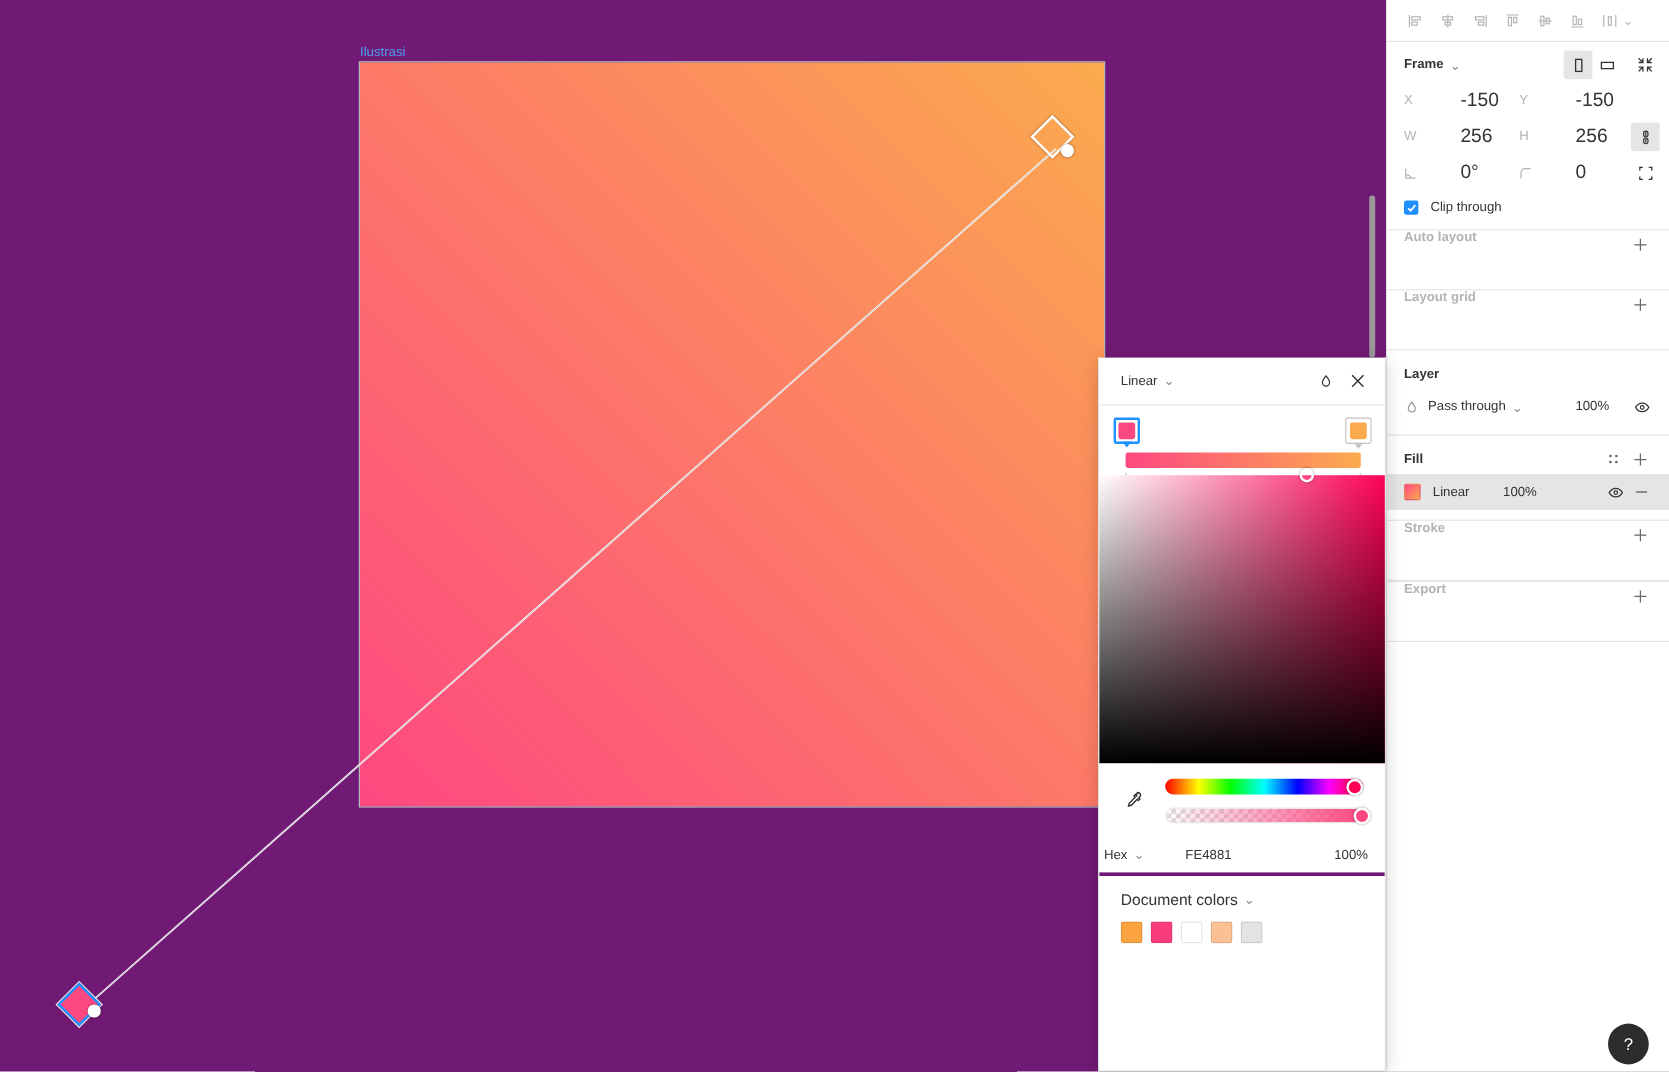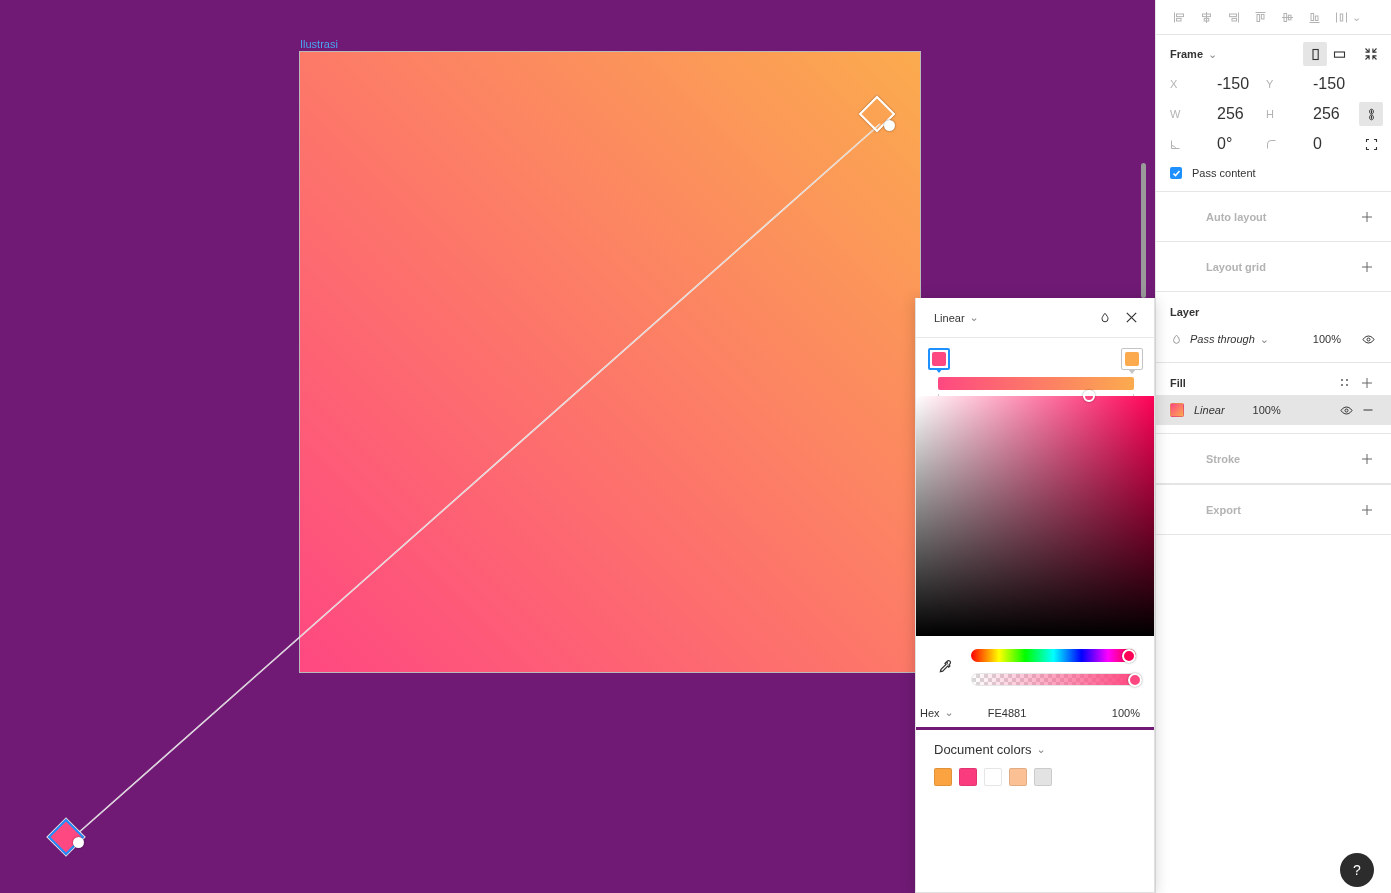--- a/index.html
+++ b/index.html
@@ -128,22 +128,22 @@
   .checkbox {
     width: 12px; height: 12px; border-radius: 2px;
     background: #1e90ff;
     display: flex; align-items: center; justify-content: center;
     margin-right: 10px;
   }
   .checkbox svg { display: block; }
   .check-label { font-size: 11px; color: #333; }
 
   .coll-section {
-    display: flex; align-items: center; justify-content: space-between;
-    height: 49px; padding: 0 12px 0 14px; margin-left: 36px;
+    display: flex; align-items: flex-start; justify-content: space-between;
+    height: 49px; padding: 0 12px 0 14px;
   }
   .coll-title { font-size: 11px; font-weight: bold; color: #b3b3b3; }
   .plus {
     width: 24px; height: 24px; display: flex;
     align-items: center; justify-content: center; color: #666;
   }
 
   .sub-head {
     display: flex; align-items: center;
     height: 30px; padding: 10px 12px 0 14px;
@@ -152,21 +152,21 @@
 
   .layer-row, .fill-row {
     display: flex; align-items: center;
     height: 30px; padding: 0 12px 0 14px;
   }
   .fill-row.selected { background: #e5e5e5; }
   .blend-icon {
     width: 12px; height: 12px; margin-right: 8px;
     display: flex; align-items: center; justify-content: center;
   }
-  .blend-name { font-size: 11px; color: #333; font-style: italic; }
+  .blend-name { font-size: 11px; color: #333; }
   .pct { font-size: 11px; color: #333; }
   .eye { width: 22px; height: 22px; display: flex; align-items:center; justify-content:center; color:#333; }
   .minus { width: 22px; height: 22px; display: flex; align-items:center; justify-content:center; color:#333; }
   .swatch-sm {
     width: 14px; height: 14px; border-radius: 2px;
     margin-right: 10px;
     background: linear-gradient(135deg, #fe4881 0%, #fbab4e 100%);
     border: 1px solid rgba(0,0,0,.08);
   }
   .dots-icon { width: 22px; height: 22px; display:flex; align-items:center; justify-content:center; color:#666; }
@@ -468,21 +468,21 @@
         </svg>
       </div>
     </div>
 
     <div id="clip-row">
       <span class="checkbox">
         <svg width="9" height="9" viewBox="0 0 9 9" fill="none" stroke="#fff" stroke-width="1.5">
           <path d="M1.5 4.6l2 2 4-4.6"></path>
         </svg>
       </span>
-      <span class="check-label">Pass content</span>
+      <span class="check-label">Clip through</span>
     </div>
     <div class="divider"></div>
 
     <div class="coll-section">
       <span class="coll-title">Auto layout</span>
       <span class="plus">
         <svg width="12" height="12" viewBox="0 0 12 12" stroke="currentColor" stroke-width="1">
             <path d="M6 1v10M1 6h10"></path>
           </svg>
       </span>

